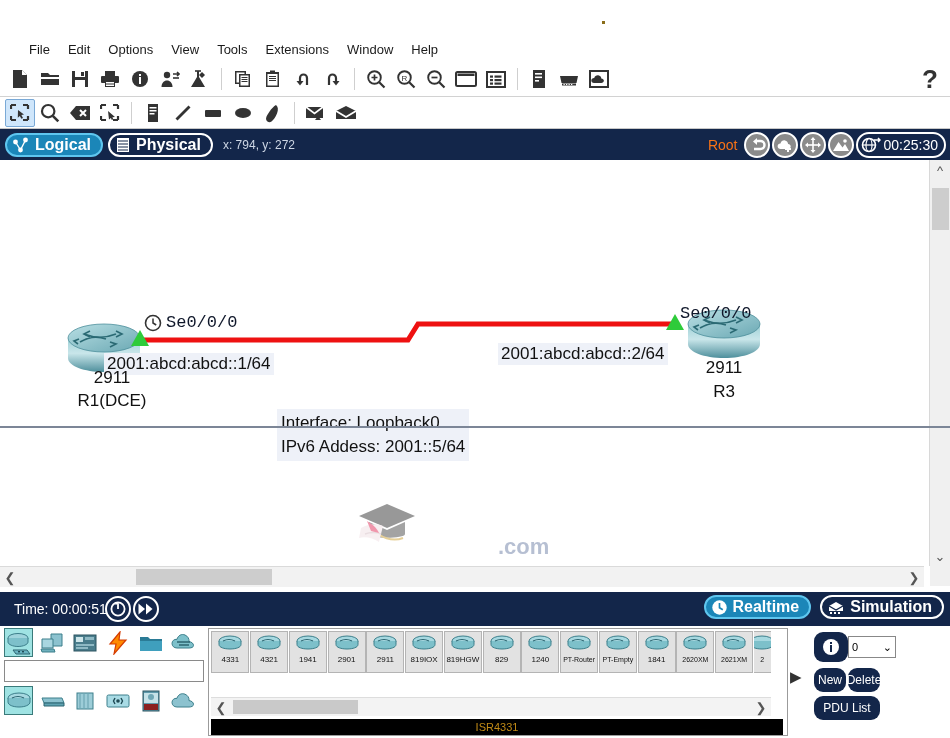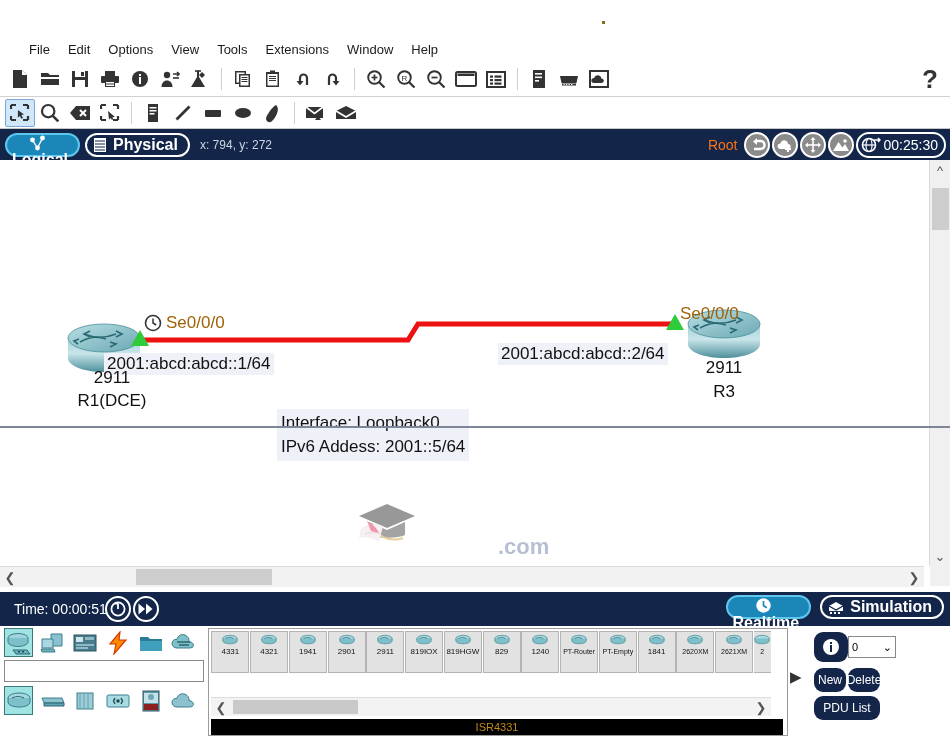--- a/index.html
+++ b/index.html
@@ -27,21 +27,21 @@
   .tb-btn svg{display:block;}
   .tb-sep{width:1px;height:22px;background:#cfcfcf;margin:0 6px;}
   .tb-btn.sel{background:#cfe6fb;border:1px solid #7aa9d6;box-sizing:border-box;border-radius:2px;}
   .help-q{position:absolute;right:12px;top:64px;font-size:26px;font-weight:bold;color:#333;line-height:30px;}
 
   
   .bluebar{position:absolute;left:0;top:129px;width:950px;height:31px;background:#13264a;
            display:flex;align-items:center;}
   .pill{height:24px;border:2px solid #ffffff;border-radius:13px;display:flex;align-items:center;
         padding:0 10px 0 5px;margin-left:5px;box-sizing:border-box;color:#fff;font-size:16px;font-weight:bold;}
-  .pill.active{background:#1b86b8;border-color:#5fc6ef;flex-direction:column;}
+  .pill.active{background:#1b86b8;border-color:#5fc6ef;}
   .pill .glyph{margin-right:5px;display:flex;align-items:center;}
   .coords{color:#cdd6e4;font-size:12px;margin-left:10px;}
   .bb-right{position:absolute;right:4px;top:0;height:31px;display:flex;align-items:center;}
   .rootlbl{color:#f97316;font-size:14px;margin-right:6px;}
   .circbtn{width:26px;height:26px;border-radius:50%;background:#8b8b8b;border:2px solid #fff;
            display:flex;align-items:center;justify-content:center;margin-right:2px;box-sizing:border-box;}
   .timepill{height:26px;border:2px solid #fff;border-radius:13px;background:#13264a;display:flex;
             align-items:center;padding:0 6px 0 3px;box-sizing:border-box;color:#fff;font-size:14px;}
 
   
@@ -51,21 +51,21 @@
   .vthumb{position:absolute;left:2px;top:28px;width:17px;height:42px;background:#cdcdcd;}
   .sc-arrow{position:absolute;width:20px;height:20px;display:flex;align-items:center;justify-content:center;color:#555;font-size:13px;}
   .hscroll{position:absolute;left:0;top:406px;width:924px;height:20px;background:#f2f2f2;border-top:1px solid #dadada;}
   .hthumb{position:absolute;left:136px;top:2px;width:136px;height:16px;background:#cdcdcd;}
   .corner{position:absolute;right:0;top:406px;width:20px;height:20px;background:#f0f0f0;}
   .canvasline{position:absolute;left:0;top:426px;width:950px;height:2px;background:#7c8697;}
 
   
   .rtr-img{position:absolute;}
   .nodelabel{position:absolute;font-size:17px;color:#111;text-align:center;white-space:nowrap;}
-  .iflabel{position:absolute;font-size:17px;color:#a16207;white-space:nowrap;}
+  .iflabel{position:absolute;font-size:17px;color:#0f172a;white-space:nowrap;font-family:Liberation Mono, monospace;}
   .addrlabel{position:absolute;font-size:17px;color:#111;background:#eef1f8;padding:1px 3px;white-space:nowrap;}
   .notebox{position:absolute;font-size:17px;color:#111;background:#eef1f8;padding:2px 4px;line-height:24px;white-space:nowrap;}
 
   
   .wm{position:absolute;left:355px;top:330px;width:250px;height:80px;opacity:.62;}
   .wm-text{position:absolute;left:62px;top:6px;font-size:40px;font-weight:bold;letter-spacing:-1px;}
   .wm-win{color:#8a99b8;}
   .wm-it{color:#8a99b8;}
   .wm-exam{color:#d94b36;}
   .wm-com{position:absolute;left:143px;top:44px;font-size:22px;color:#8a99b8;font-weight:600;}
@@ -82,21 +82,21 @@
   .catbox{position:absolute;left:4px;top:2px;width:200px;height:108px;}
   .catrow{display:flex;gap:4px;margin-bottom:3px;}
   .caticon{width:29px;height:29px;display:flex;align-items:center;justify-content:center;box-sizing:border-box;}
   .caticon.sel{background:#9fe3e3;border:1px solid #3a7a7a;}
   .searchbox{width:200px;height:22px;border:1px solid #8a8a8a;background:#fff;box-sizing:border-box;margin:3px 0 4px 0;}
   .devpanel{position:absolute;left:208px;top:2px;width:580px;height:108px;border:1px solid #9b9b9b;background:#fff;box-sizing:border-box;}
   .devgrid{position:absolute;left:2px;top:2px;width:560px;height:46px;display:flex;}
   .devcell{width:40px;height:44px;margin-right:0px;display:flex;flex-direction:column;align-items:center;justify-content:flex-start;}
   .devbox{width:38px;height:42px;background:#e2e2e2;border:1px solid #b4b4b4;box-sizing:border-box;
           display:flex;flex-direction:column;align-items:center;justify-content:space-between;padding-top:2px;}
-  .devname{font-size:8px;color:#111;line-height:9px;padding-bottom:16px;}
+  .devname{font-size:8px;color:#111;line-height:9px;padding-bottom:8px;}
   .dev-hscroll{position:absolute;left:2px;top:68px;width:560px;height:18px;background:#f3f3f3;border-top:1px solid #ddd;}
   .dev-hthumb{position:absolute;left:22px;top:2px;width:125px;height:14px;background:#c9c9c9;}
   .devlabel{position:absolute;left:2px;top:90px;width:572px;height:16px;border:1px solid #000;background:#000000;
             display:flex;align-items:center;justify-content:center;font-size:11px;color:#c08a16;box-sizing:border-box;}
   .playarrow{position:absolute;left:790px;top:42px;color:#333;font-size:15px;}
 
   
   .pdupanel{position:absolute;left:806px;top:2px;width:144px;height:110px;}
   .navy-btn{background:#13264a;color:#fff;border-radius:9px;font-size:12px;display:flex;align-items:center;
             justify-content:center;box-sizing:border-box;overflow:hidden;white-space:nowrap;}

